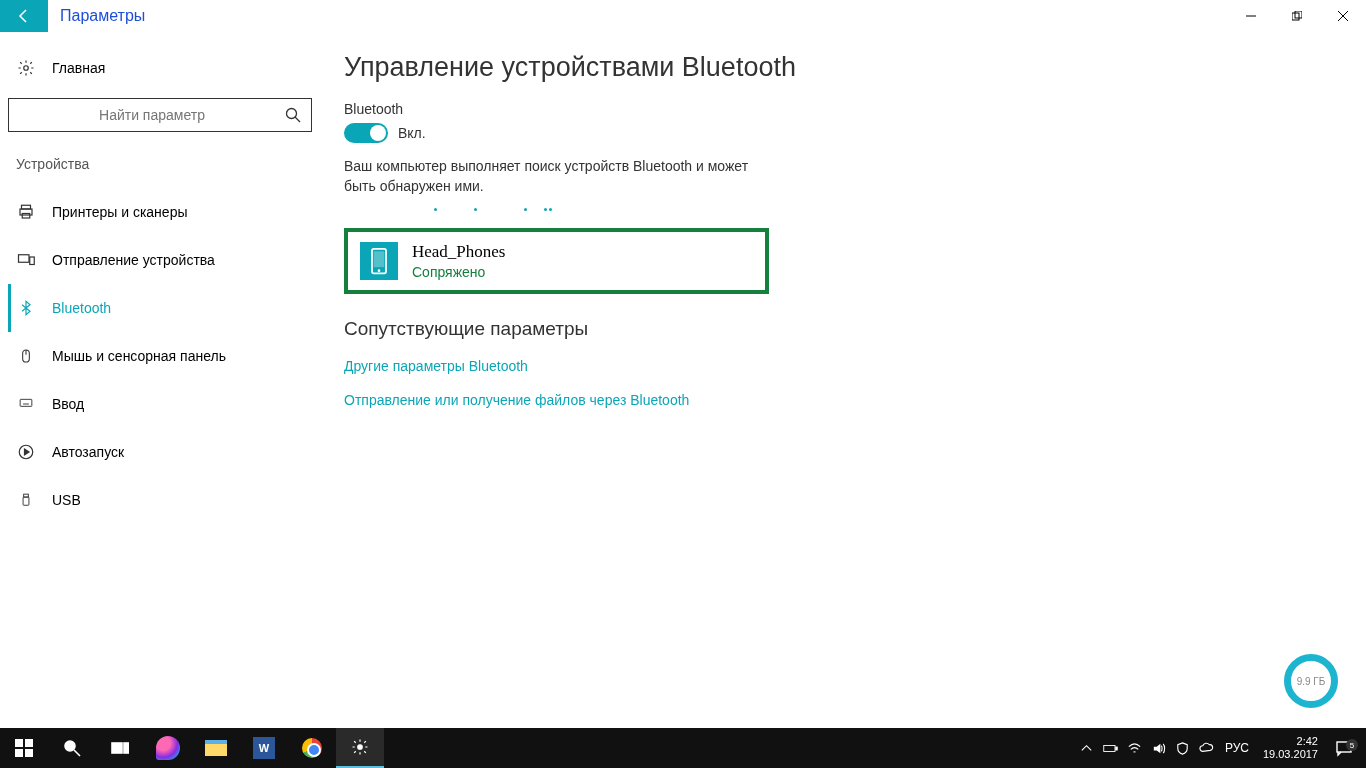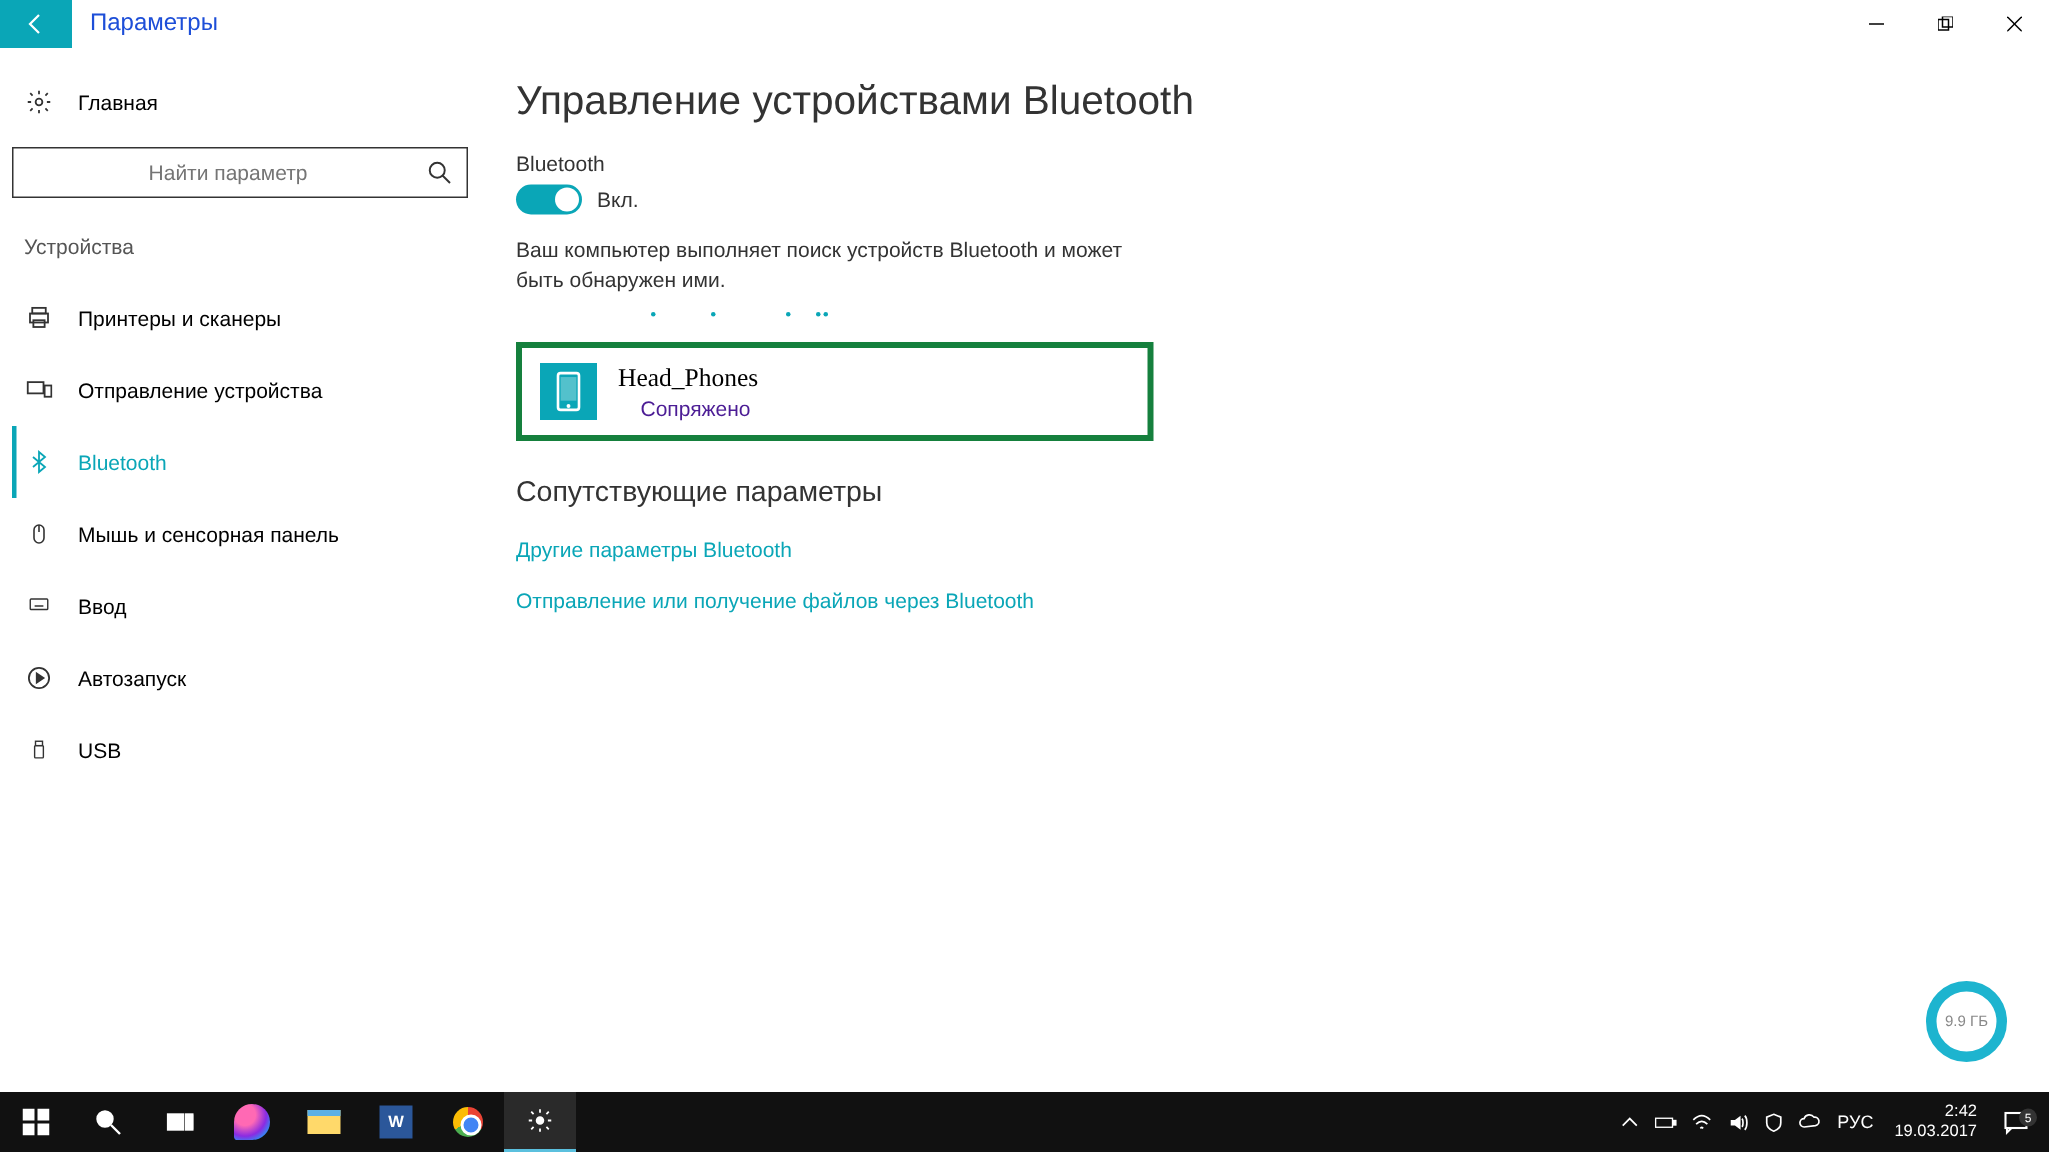--- a/index.html
+++ b/index.html
@@ -41,21 +41,21 @@
 .toggle-text { font-size: 14px; color: #333; }
 .status-text { font-size: 14px; color: #333; max-width: 430px; line-height: 1.4; margin-bottom: 8px; }
 .loading-dots { width: 230px; height: 12px; position: relative; margin-bottom: 12px; }
 .loading-dots span { position: absolute; width: 3px; height: 3px; background: #0aa6b7; border-radius: 50%; top: 4px; }
 .ld1 { left: 90px; } .ld2 { left: 130px; } .ld3 { left: 180px; } .ld4 { left: 200px; } .ld5 { left: 205px; }
 
 .device-box { border: 4px solid #15803d; padding: 10px 12px; width: 425px; display: flex; align-items: center; margin-bottom: 24px; }
 .device-icon { width: 38px; height: 38px; background: #0aa6b7; display: flex; align-items: center; justify-content: center; margin-right: 14px; }
 .device-icon svg { fill: #fff; width: 22px; height: 28px; }
 .device-info .name { font-family: "Times New Roman", serif; font-size: 17px; color: #000; margin-bottom: 2px; }
-.device-info .status { font-size: 14px; color: #4c1d95; margin-left: 15px; }
+.device-info .status { font-size: 14px; color: #15803d; }
 
 .main h2 { font-size: 19px; font-weight: 400; color: #333; margin-bottom: 18px; }
 .link { display: block; font-size: 14px; color: #0aa6b7; margin-bottom: 18px; cursor: pointer; }
 
 
 .float-badge { position: absolute; right: 28px; bottom: 60px; width: 54px; height: 54px; border: 7px solid #1db4cf; border-radius: 50%; display: flex; align-items: center; justify-content: center; font-size: 10px; color: #888; background: #fff; }
 
 
 .taskbar { position: absolute; bottom: 0; left: 0; right: 0; height: 40px; background: #111; display: flex; align-items: center; color: #fff; }
 .tb-item { width: 48px; height: 40px; display: flex; align-items: center; justify-content: center; }

